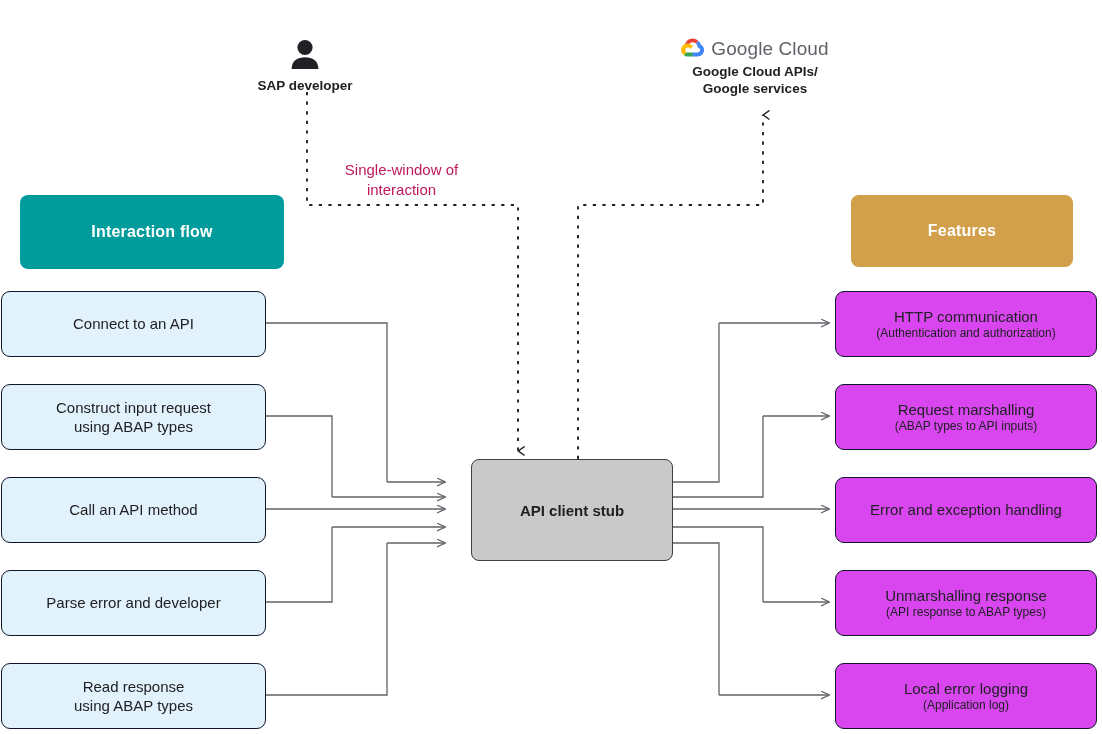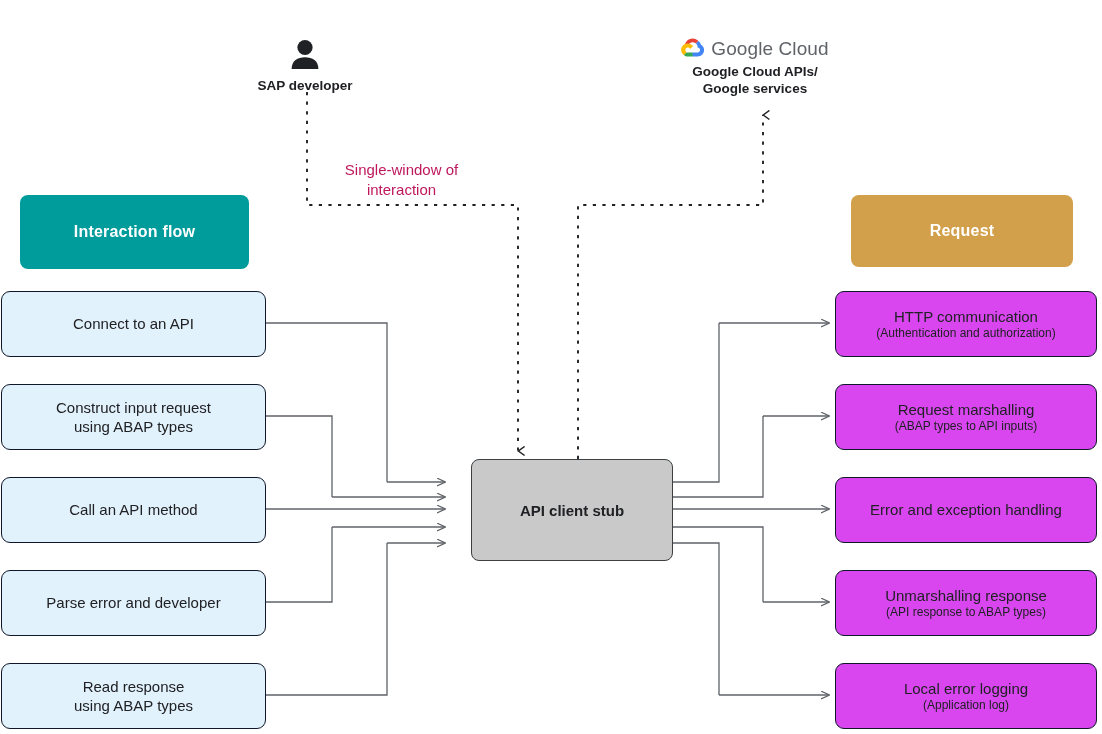--- a/index.html
+++ b/index.html
@@ -3,21 +3,21 @@
 <meta charset="utf-8">
 <style>
   html,body{margin:0;padding:0;background:#ffffff;}
   body{width:1102px;height:734px;position:relative;overflow:hidden;
        font-family:"Liberation Sans","DejaVu Sans",sans-serif;color:#202124;}
   #stage{position:absolute;left:0;top:0;width:1102px;height:734px;}
   svg#wires{position:absolute;left:0;top:0;width:1102px;height:734px;pointer-events:none;}
 
   .hdr{position:absolute;border-radius:8px;display:flex;align-items:center;
        justify-content:center;color:#fff;font-weight:bold;font-size:16px;letter-spacing:.2px;}
-  .hdr.teal{left:20px;top:195px;width:229px;height:74px;background:#009b9b;}
+  .hdr.teal{left:20px;top:195px;width:264px;height:74px;background:#009b9b;}
   .hdr.gold{left:851px;top:195px;width:222px;height:72px;background:#d2a04a;}
 
   .node{position:absolute;border:1px solid #0f172a;border-radius:9px;
         display:flex;flex-direction:column;align-items:center;justify-content:center;
         box-sizing:border-box;text-align:center;line-height:1.28;}
   .node .t1{font-size:15px;color:#202124;}
   .node .t2{font-size:12px;color:#202124;}
   .left-node{background:#e2f2fc;left:1px;width:265px;height:66px;}
   .right-node{background:#d946ef;left:835px;width:262px;height:66px;}
 
@@ -89,21 +89,21 @@
       <path d="M307,92 V205 H518 V451" marker-end="url(#arwdash)"></path>
 
       <path d="M578,459 V205 H763 V115" marker-end="url(#arwdashup)"></path>
     </g>
   </svg>
 
   <div class="hdr teal">
     <span>Interaction flow</span>
   </div>
   <div class="hdr gold">
-    <span>Request</span>
+    <span>Features</span>
   </div>
 
   <div class="node left-node" style="top:291px">
     <span class="t1">Connect to an API</span>
   </div>
   <div class="node left-node" style="top:384px">
     <span class="t1">Construct input request</span>
     <span class="t1">using ABAP types</span>
   </div>
   <div class="node left-node" style="top:477px">

